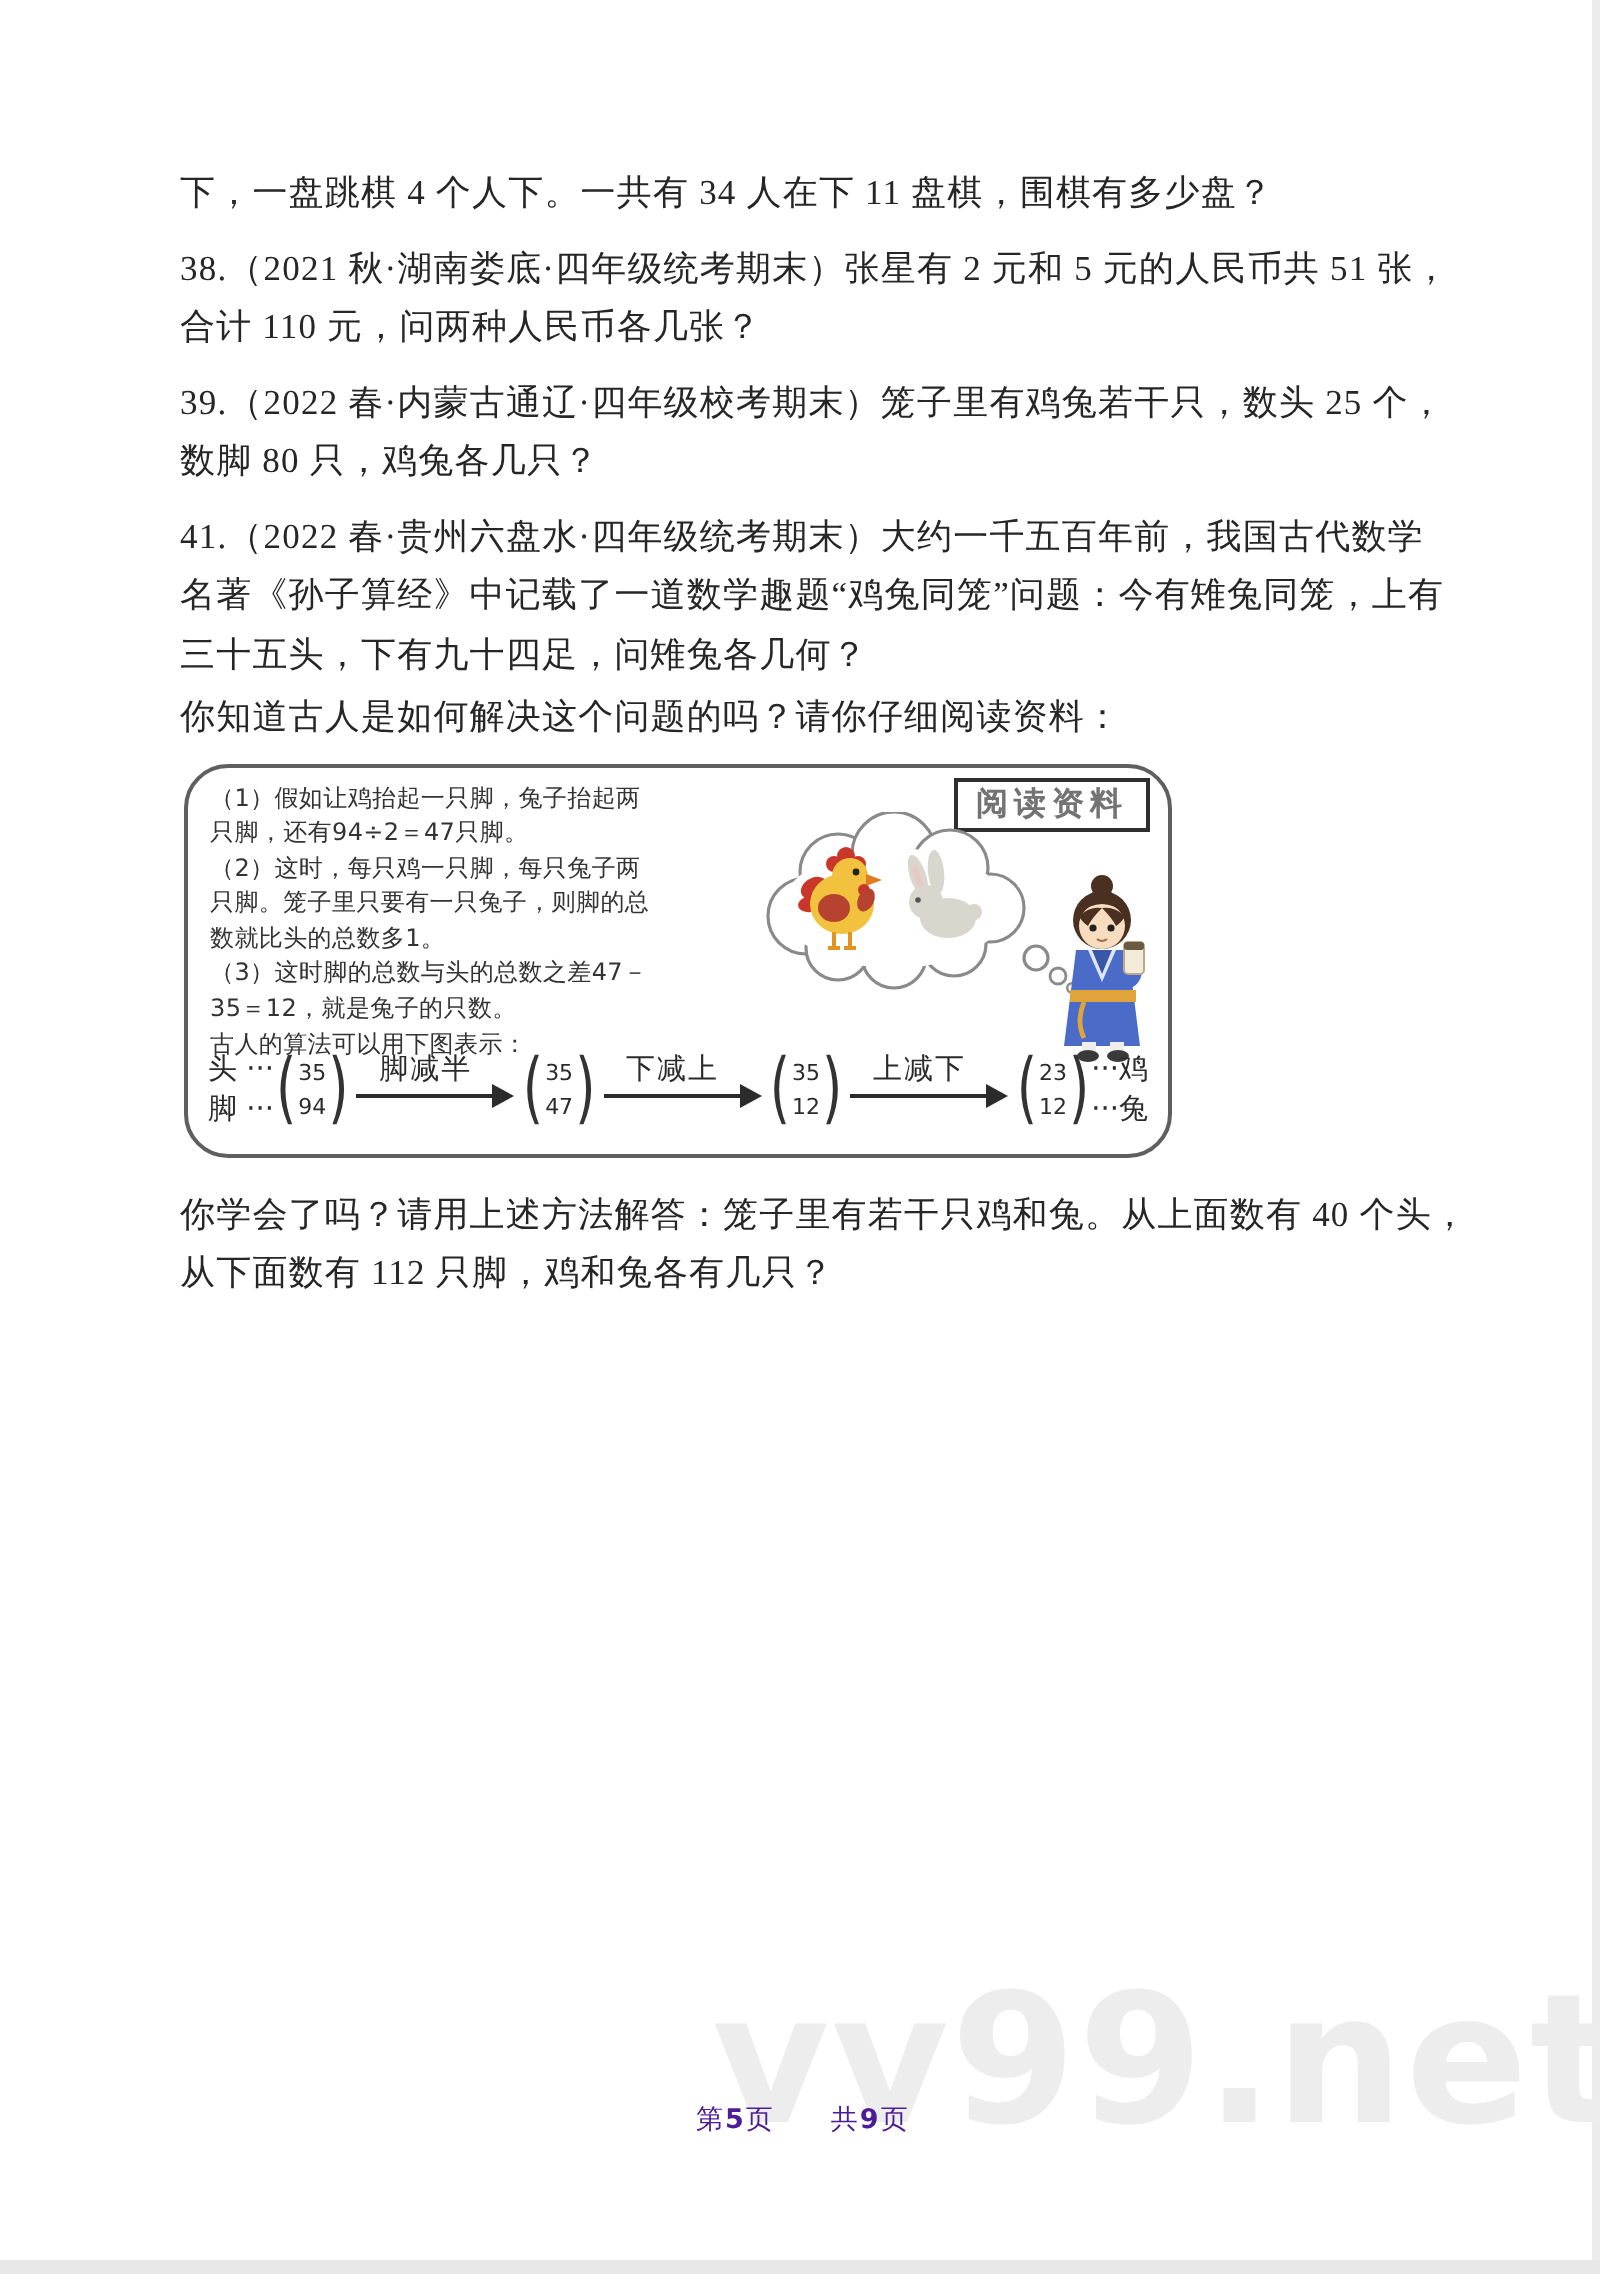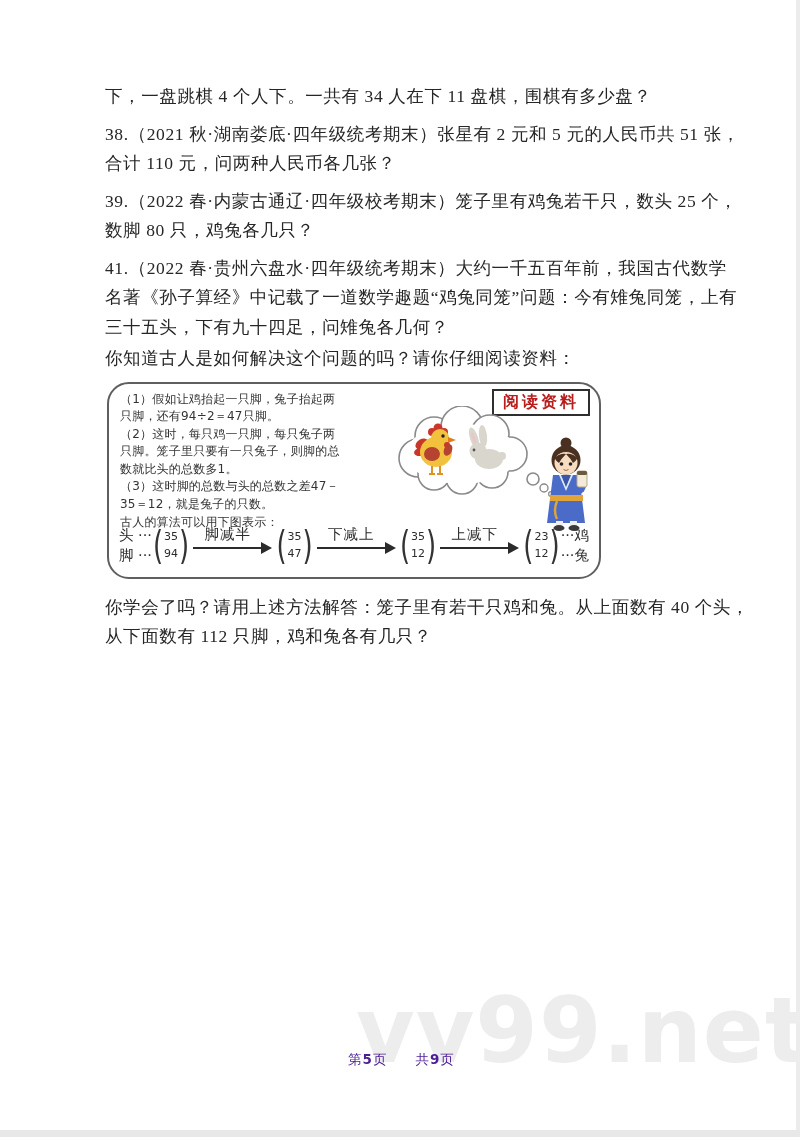--- a/index.html
+++ b/index.html
@@ -4,38 +4,38 @@
 <style>
   html,body{margin:0;padding:0;}
   body{
     width:800px;height:1137px;position:relative;overflow:hidden;
     background:#ffffff;color:#262626;
     font-family:"Liberation Serif","DejaVu Serif",serif;
   }
   .edge-right{position:absolute;top:0;right:0;width:4px;height:100%;background:#ececec;}
   .edge-bottom{position:absolute;left:0;bottom:0;width:100%;height:7px;background:#e8e8e8;}
 
-  .content{position:absolute;left:105px;top:82px;width:618px;font-size:17.5px;}
+  .content{position:absolute;left:90px;top:82px;width:618px;font-size:17.5px;}
   .para{margin:0 0 8px 0;}
   .line{line-height:29.5px;letter-spacing:0.6px;white-space:nowrap;}
 
   
   .reading-box{
     position:relative;box-sizing:border-box;
     width:494px;height:197px;margin:8px 0 14px 2px;
     border:2px solid #5f5f5f;border-radius:22px;
     font-family:"DejaVu Sans","Liberation Sans",sans-serif;
     color:#333;background:#fff;
   }
   .box-text{position:absolute;left:11px;top:7px;width:308px;font-size:12px;}
   .box-text .bline{line-height:17.6px;letter-spacing:0.2px;white-space:nowrap;}
   .reading-label{
     position:absolute;top:5px;right:9px;
     border:2px solid #2f2f2f;background:#fff;
-    padding:1px 9px;font-size:16px;font-weight:bold;letter-spacing:3px;color:#b91c1c;
+    padding:1px 9px;font-size:16px;font-weight:bold;letter-spacing:3px;color:#737373;
   }
   .bubble-wrap{position:absolute;left:283px;top:22px;width:168px;height:98px;}
   .scholar-wrap{position:absolute;left:428px;top:51px;width:58px;height:100px;}
 
   
   .diagram{
     position:absolute;left:10px;right:10px;bottom:7px;height:50px;
     display:flex;align-items:center;font-size:14.5px;color:#2b2b2b;
   }
   .dcol{display:flex;flex-direction:column;justify-content:center;line-height:20px;white-space:nowrap;}

